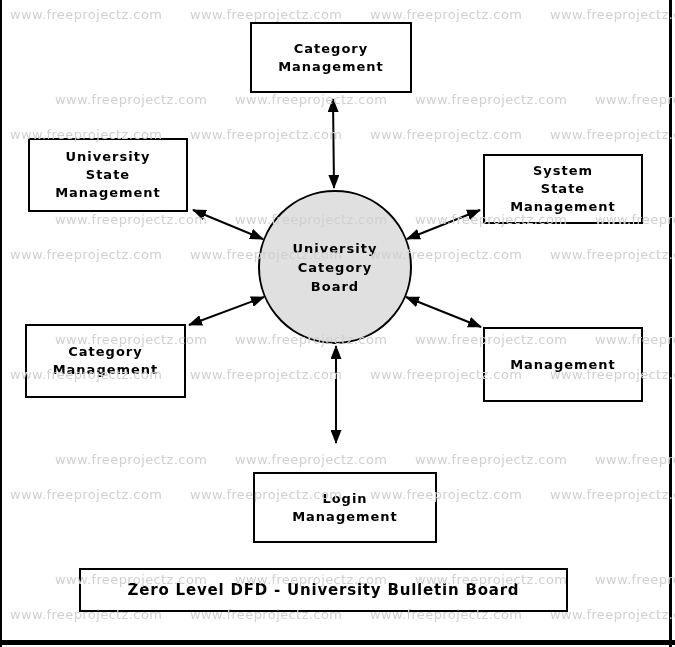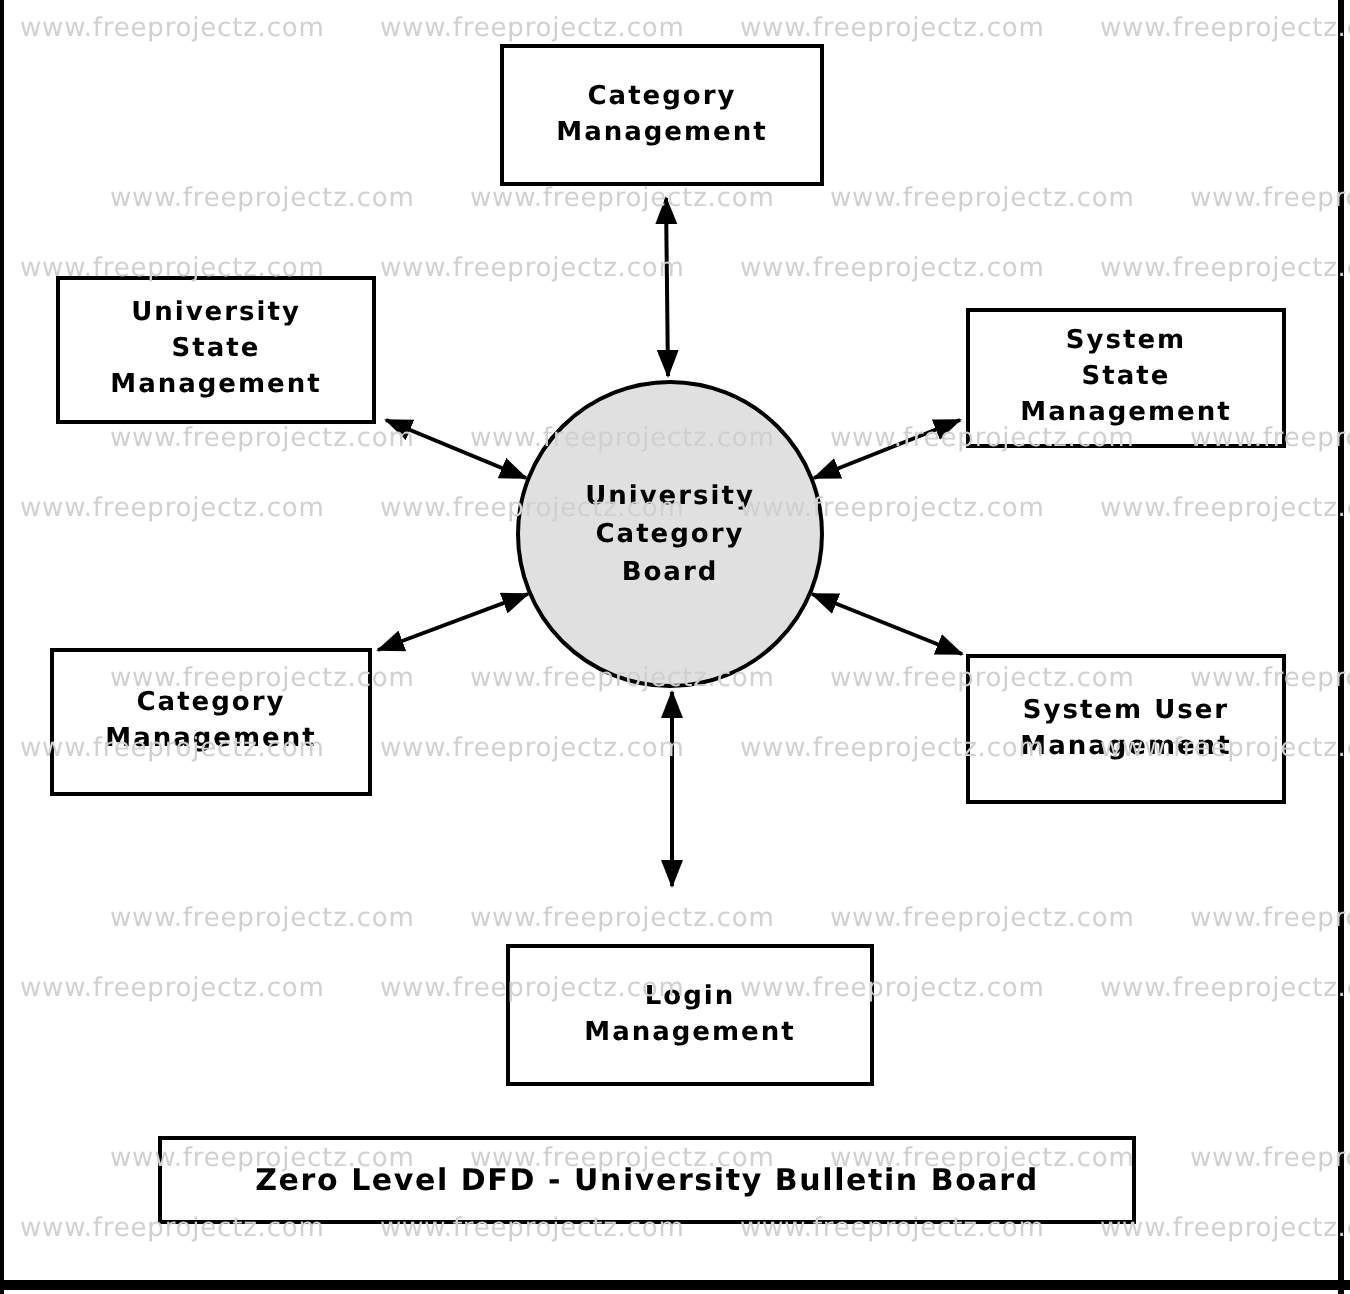--- a/index.html
+++ b/index.html
@@ -104,21 +104,20 @@
     <span>State</span>
     <span>Management</span>
   </div>
 
   <div class="box" id="box-comment">
     <span>Category</span>
     <span>Management</span>
   </div>
 
   <div class="box" id="box-system-user">
-    <span>System User</span>
     <span>Management</span>
   </div>
 
   <div class="box" id="box-login">
     <span>Login</span>
     <span>Management</span>
   </div>
 
   <div id="process-circle">
     <span>University</span>

